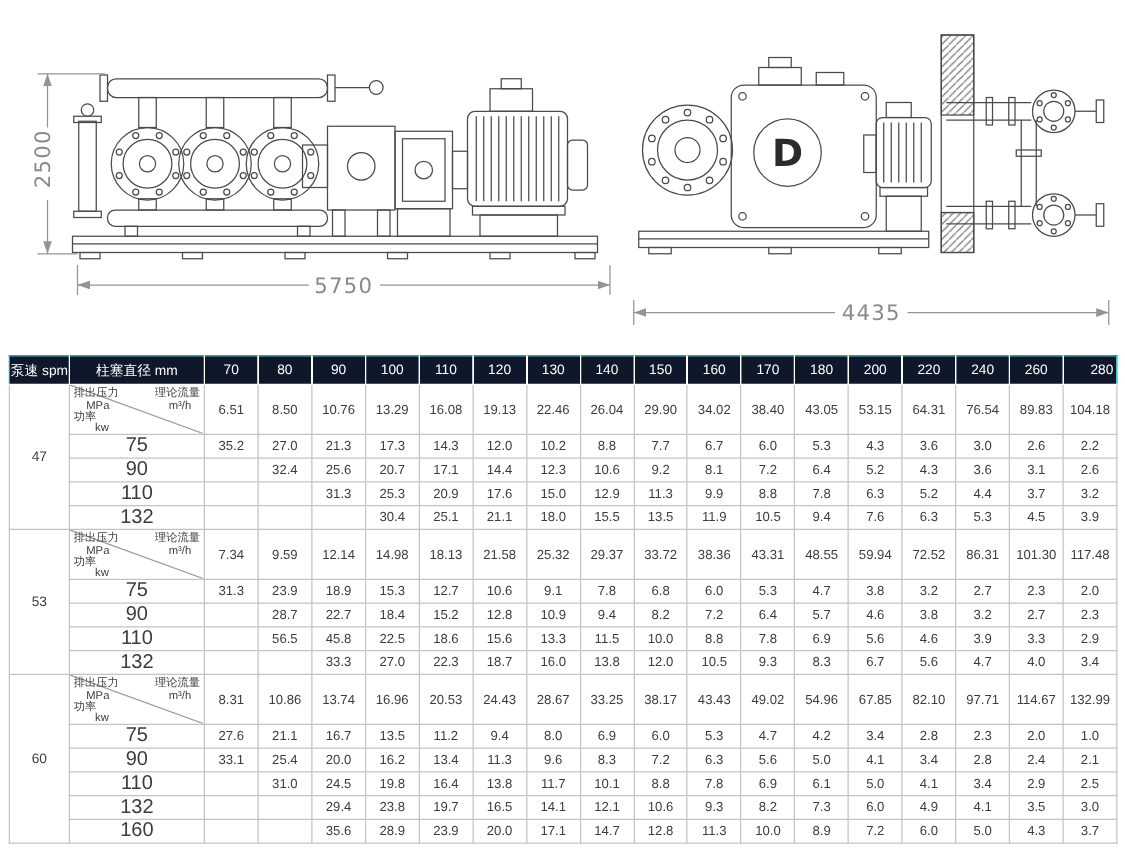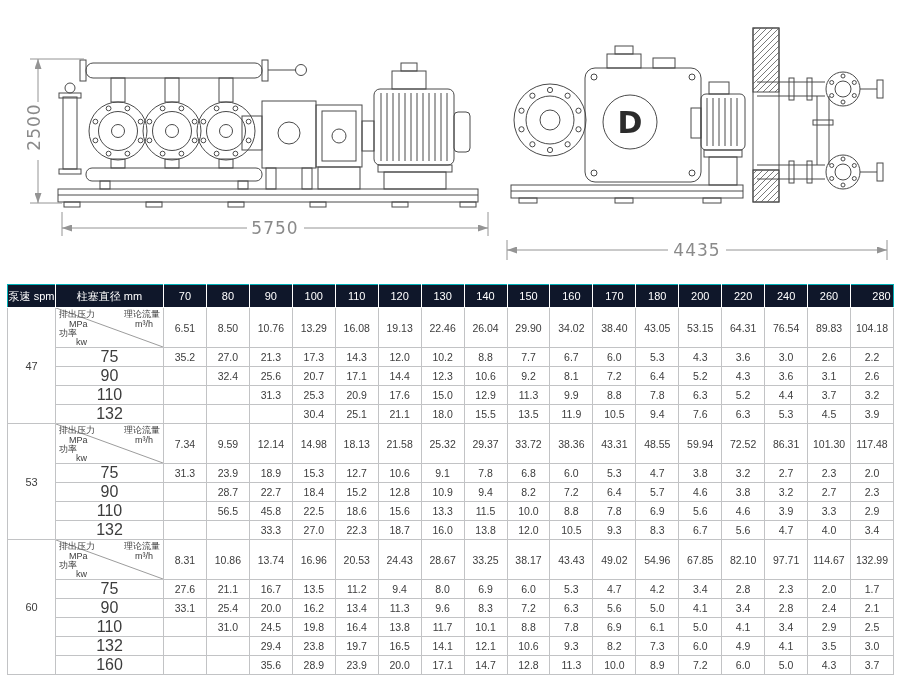--- a/index.html
+++ b/index.html
@@ -579,21 +579,21 @@
             <td>8.0</td>
             <td>6.9</td>
             <td>6.0</td>
             <td>5.3</td>
             <td>4.7</td>
             <td>4.2</td>
             <td>3.4</td>
             <td>2.8</td>
             <td>2.3</td>
             <td>2.0</td>
-            <td>1.7</td>
+            <td>1.0</td>
           </tr>
           <tr>
             <td class="power">90</td>
             <td>33.1</td>
             <td>25.4</td>
             <td>20.0</td>
             <td>16.2</td>
             <td>13.4</td>
             <td>11.3</td>
             <td>9.6</td>

